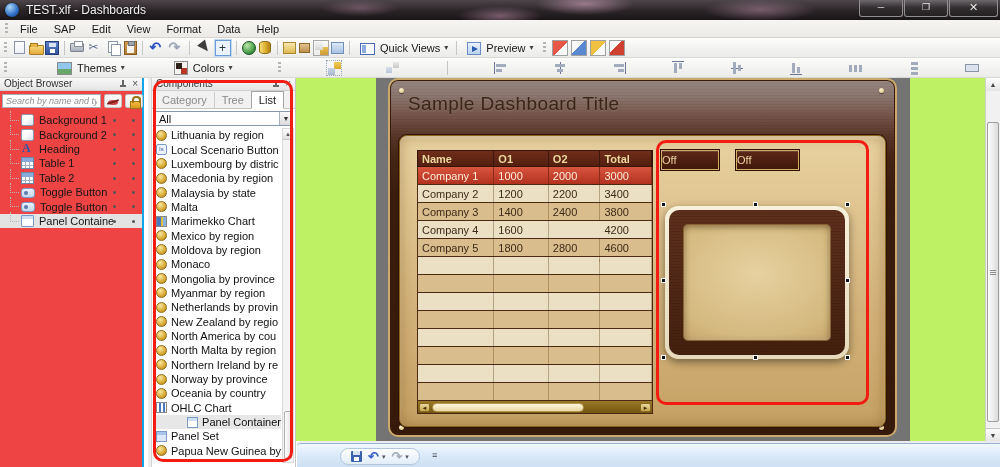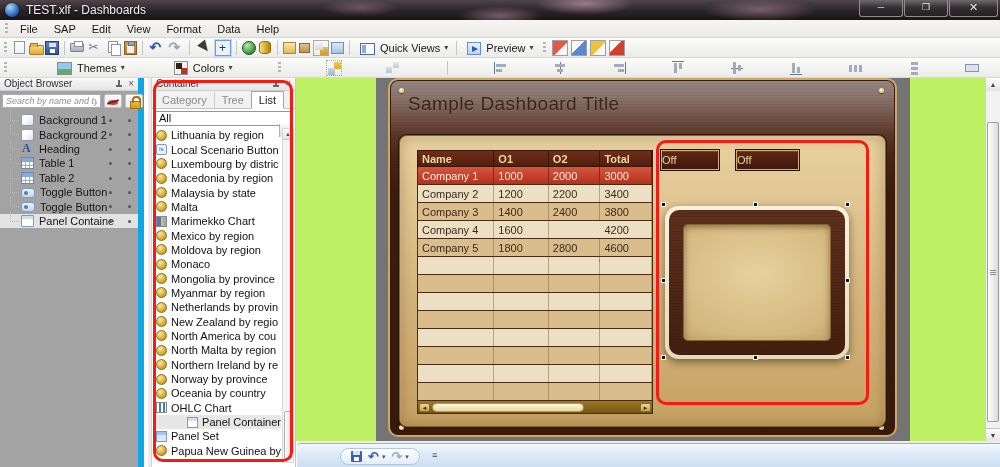--- a/index.html
+++ b/index.html
@@ -147,22 +147,22 @@
 
   
   .panel-head{height:13px;background:linear-gradient(#f9f9f9,#e5e5e5);border-bottom:1px solid #cfcfcf;
     display:flex;align-items:center;padding:0 4px;}
   .panel-title{font-size:10px;color:#303030;flex:1;line-height:12px;}
   .pin-icon{width:8px;height:9px;position:relative;margin-right:5px;}
   .pin-icon::before{content:'';position:absolute;left:3px;top:0;width:2px;height:5px;background:#666;}
   .pin-icon::after{content:'';position:absolute;left:1px;top:5px;width:6px;height:2px;background:#666;}
   .close-mini{font-size:10px;color:#555;line-height:10px;}
 
-  #object-browser{position:absolute;left:0;top:78px;width:144px;height:389px;background:#a3a3a3;
-    border-right:6px solid #0ea5e9;}
+  #object-browser{position:absolute;left:0;top:78px;width:144px;height:389px;background:#ef4444;
+    border-right:2px solid #0ea5e9;}
   #ob-search-row{position:absolute;left:2px;top:16px;display:flex;gap:3px;align-items:center;}
   #ob-search{width:99px;height:14px;border:1px solid #a8adb8;font-size:9px;font-style:italic;
     padding:0 3px;color:#555;}
   #ob-search::placeholder{color:#8f8f8f;font-style:italic;}
   .mini-btn{width:18px;height:14px;border:1px solid #c4c4c4;background:linear-gradient(#fbfbfb,#ededed);
     position:relative;border-radius:2px;}
   .eye-glyph::before{content:'';position:absolute;left:3px;top:5px;width:10px;height:5px;
     border-radius:50%;background:#c84444;}
   .eye-glyph::after{content:'';position:absolute;left:2px;top:6px;width:12px;height:2px;
     background:#7c1c1c;transform:rotate(-18deg);}
@@ -197,21 +197,21 @@
 
   #components-panel{position:absolute;left:152px;top:78px;width:144px;height:389px;background:#fff;
     border-right:1px solid #c6c6c6;}
   #cmp-tabs{position:absolute;left:0;top:13px;right:0;height:18px;background:#f1f1f1;
     border-bottom:1px solid #c4c4c4;display:flex;align-items:flex-end;padding-left:3px;color:#8a8a8a;}
   .tab{padding:2px 7px 2px;line-height:12px;}
   .tab + .tab{border-left:1px solid #cccccc;}
   .tab.active{background:#fff;border:1px solid #a4a4a4;border-bottom:1px solid #fff;color:#1a1a1a;
     margin-bottom:-1px;border-left:1px solid #a4a4a4;}
   #cmp-filter{position:absolute;left:2px;top:33px;right:2px;height:15px;border:1px solid #8898b0;
-    background:#fff;display:flex;align-items:flex-start;padding-left:4px;color:#101010;flex-direction:column;}
+    background:#fff;display:flex;align-items:flex-end;padding-left:4px;color:#101010;}
   #cmp-filter .dd{margin-left:auto;width:13px;height:100%;background:linear-gradient(#fafafa,#dcdcdc);
     border-left:1px solid #a8b0bc;text-align:center;font-size:7px;line-height:13px;color:#333;}
   #cmp-list{position:absolute;left:2px;top:50px;right:14px;bottom:4px;overflow:hidden;}
   .cmp-row{height:14.35px;display:flex;align-items:center;color:#101010;white-space:nowrap;padding-left:2px;}
   .cmp-row.sel{background:#e7e7e7;justify-content:flex-end;}
   .ci{width:11px;height:11px;margin-right:4px;flex:none;position:relative;}
   .ci-map{border-radius:50%;background:radial-gradient(circle at 35% 30%,#f8e8a4,#d8a830 62%,#a87818);
     border:1px solid #8e6e16;}
   .ci-ls{border-radius:2px;background:#eef4fc;border:1px solid #7a9ac8;font-size:6px;color:#3a5a98;
     text-align:center;line-height:9px;}
@@ -478,21 +478,21 @@
         <span class="ob-dot d1"></span>
         <span class="ob-dot d2"></span>
       </div>
     </div>
 </div>
 
 <div id="splitter"></div>
 
 <div id="components-panel">
   <div class="panel-head">
-    <span class="panel-title">Container</span>
+    <span class="panel-title">Components</span>
     <span class="pin-icon"></span>
     <span class="close-mini">×</span>
   </div>
   <div id="cmp-tabs">
     <span class="tab">Category</span>
     <span class="tab">Tree</span>
     <span class="tab active">List</span>
   </div>
   <div id="cmp-filter">
     <span>All</span>

